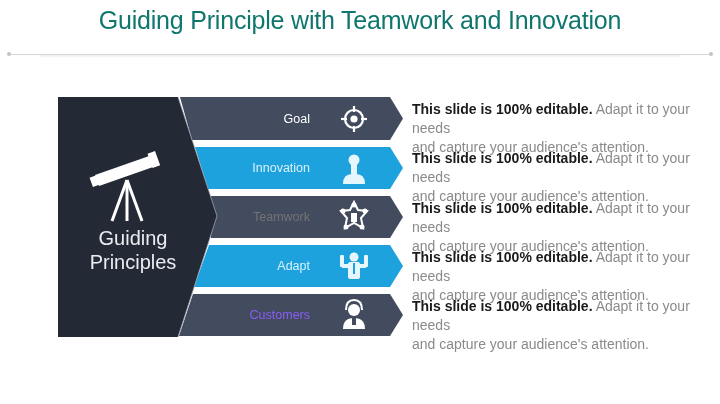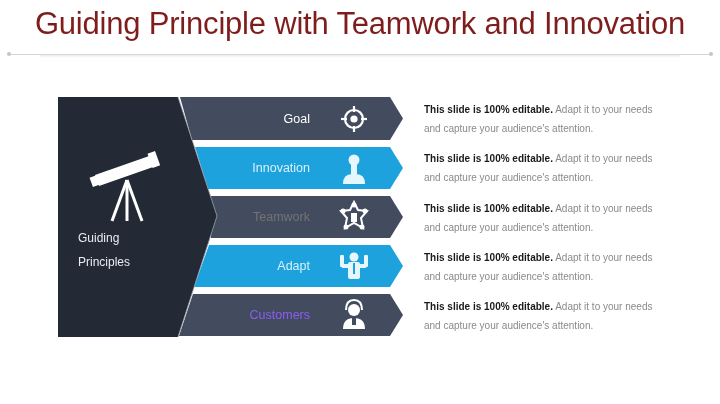--- a/index.html
+++ b/index.html
@@ -2,41 +2,41 @@
 <html><head>
 <meta charset="utf-8">
 <style>
   html, body { margin: 0; padding: 0; }
   body {
     width: 720px; height: 404px; background: #ffffff; position: relative; overflow: hidden;
     font-family: "Liberation Sans", sans-serif;
   }
   .title {
     position: absolute; left: 0; top: 6px; width: 720px; text-align: center;
-    font-size: 31px; color: #7f1d1d; letter-spacing: -0.2px;
+    font-size: 25px; color: #0f766e; letter-spacing: -0.2px;
   }
   .sep {
     position: absolute; left: 8px; top: 54px; width: 704px; height: 1px; background: #d6d6d6;
   }
   .sep-shadow {
     position: absolute; left: 40px; top: 55px; width: 640px; height: 3px;
     background: linear-gradient(#ececec, #ffffff);
   }
   .sep-dot {
     position: absolute; top: 52px; width: 4px; height: 4px; border-radius: 2px; background: #c4c4c4;
   }
   svg.diagram { position: absolute; left: 0; top: 0; }
   .bar-label {
     position: absolute; font-weight: normal; font-size: 12.5px; text-align: right; width: 120px;
   }
   .hub-text {
-    position: absolute; left: 78px; width: 110px; text-align: left; color: #e9ecf0; font-size: 12px; line-height: 20px;
+    position: absolute; left: 78px; width: 110px; text-align: center; color: #e9ecf0; font-size: 20px; line-height: 20px;
   }
   .desc {
-    position: absolute; left: 424px; width: 290px; font-size: 10px; line-height: 19px; color: #8a8a8a;
+    position: absolute; left: 412px; width: 290px; font-size: 14px; line-height: 19px; color: #8a8a8a;
   }
   .desc b { color: #1a1a1a; font-weight: bold; }
 </style>
 </head>
 <body>
 
 <div class="title">Guiding Principle with Teamwork and Innovation</div>
 <div class="sep"></div>
 <div class="sep-shadow"></div>
 <div class="sep-dot" style="left:7px"></div>

